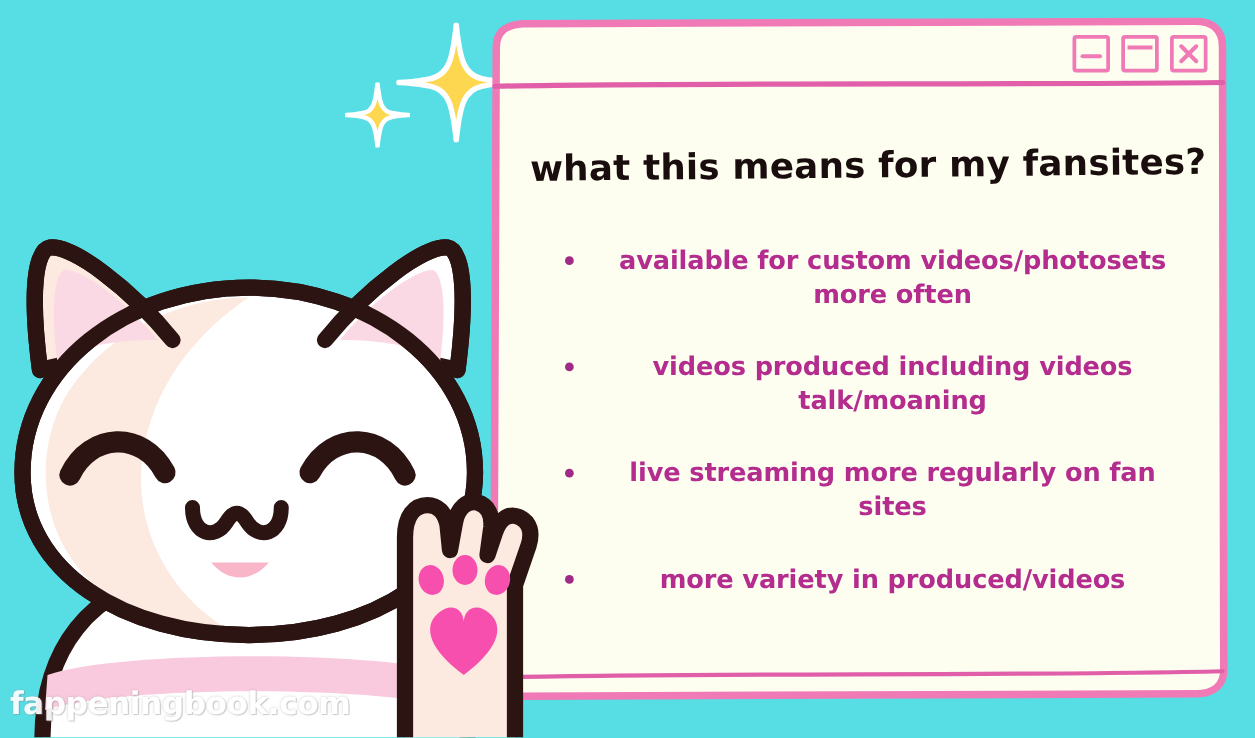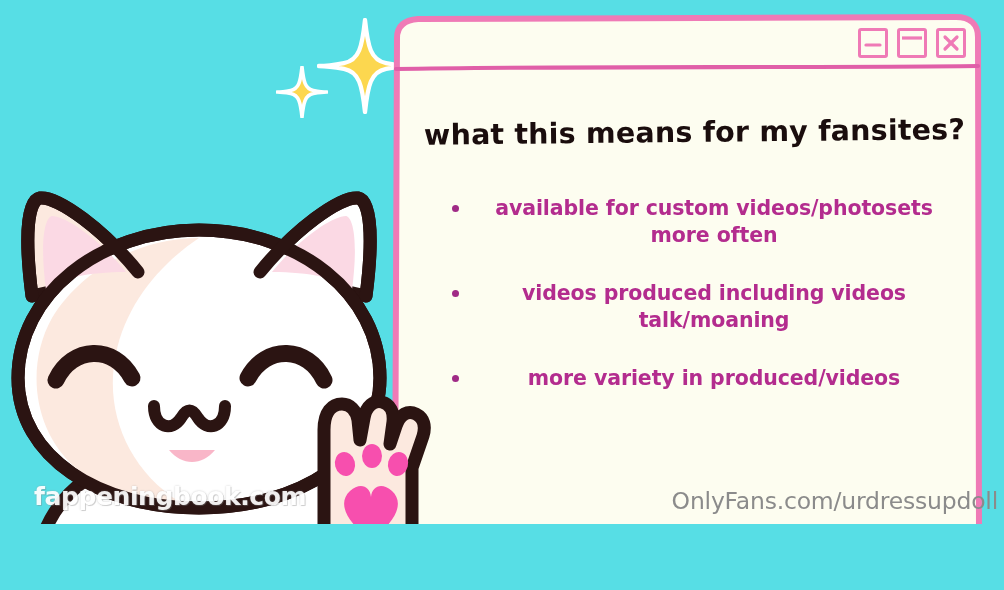--- a/index.html
+++ b/index.html
@@ -12,21 +12,21 @@
     width: 1004px;
     height: 590px;
     overflow: hidden;
     background: #57dee5;
     font-family: "DejaVu Sans", sans-serif;
   }
 
   #stage {
     position: relative;
     width: 1004px;
-    height: 524px;
+    height: 590px;
     background: #57dee5;
     overflow: hidden;
   }
 
   
   .sparkle {
     position: absolute;
     pointer-events: none;
   }
 
@@ -132,21 +132,20 @@
     font-size: 25px;
     font-weight: 700;
     color: #ffffff;
     letter-spacing: -0.4px;
     text-shadow:
       0 0 2px rgba(150,150,150,.55),
       1px 1px 0 rgba(120,120,120,.30);
     opacity: .93;
     z-index: 40;
     white-space: nowrap;
-    margin-left: 26px;
   }
   #wm-right {
     position: absolute;
     right: 6px;
     bottom: 9px;
     font-family: "DejaVu Sans", sans-serif;
     font-size: 23.5px;
     font-weight: 400;
     color: #8b8b8b;
     letter-spacing: -0.2px;
@@ -206,20 +205,24 @@
         <li>
           <span class="dot"></span>
           <span>available for custom videos/photosets more often</span>
         </li>
         <li>
           <span class="dot"></span>
           <span>videos produced including videos talk/moaning</span>
         </li>
         <li>
           <span class="dot"></span>
+          <span>live streaming more regularly on fan sites</span>
+        </li>
+        <li>
+          <span class="dot"></span>
           <span>more variety in produced/videos</span>
         </li>
       </ul>
     </div>
   </div>
 
   <svg id="cat" viewBox="0 0 470 430">
     <g stroke="#2b1412" stroke-width="13" stroke-linejoin="round" stroke-linecap="round">
 
       <path d="M58 430 C56 352 96 300 170 290 L300 290 C368 300 400 352 398 430 Z" fill="#ffffff"></path>
@@ -254,15 +257,14 @@
 
       <ellipse cx="369" cy="296" rx="10" ry="12" fill="#f74fae" transform="rotate(-14 369 296)"></ellipse>
       <ellipse cx="396" cy="288" rx="10" ry="12" fill="#f74fae"></ellipse>
       <ellipse cx="422" cy="296" rx="10" ry="12" fill="#f74fae" transform="rotate(14 422 296)"></ellipse>
 
       <path d="M395 372 C368 352 362 334 374 323 C384 314 394 318 395 329 C396 318 406 314 416 323 C428 334 422 352 395 372 Z" fill="#f74fae"></path>
     </g>
   </svg>
 
   <div id="wm-left">fappeningbook.com</div>
-  <div id="wm-right">OnlyFans.com/urdressupdoll</div>
 
 </div>
 
 </body></html>

